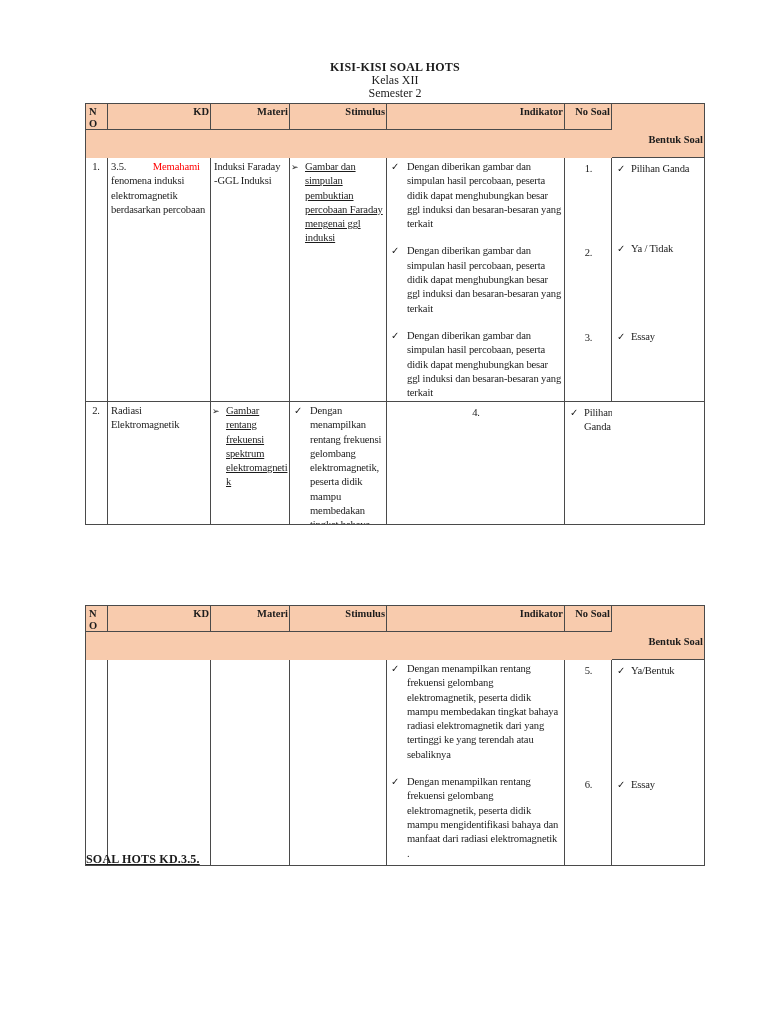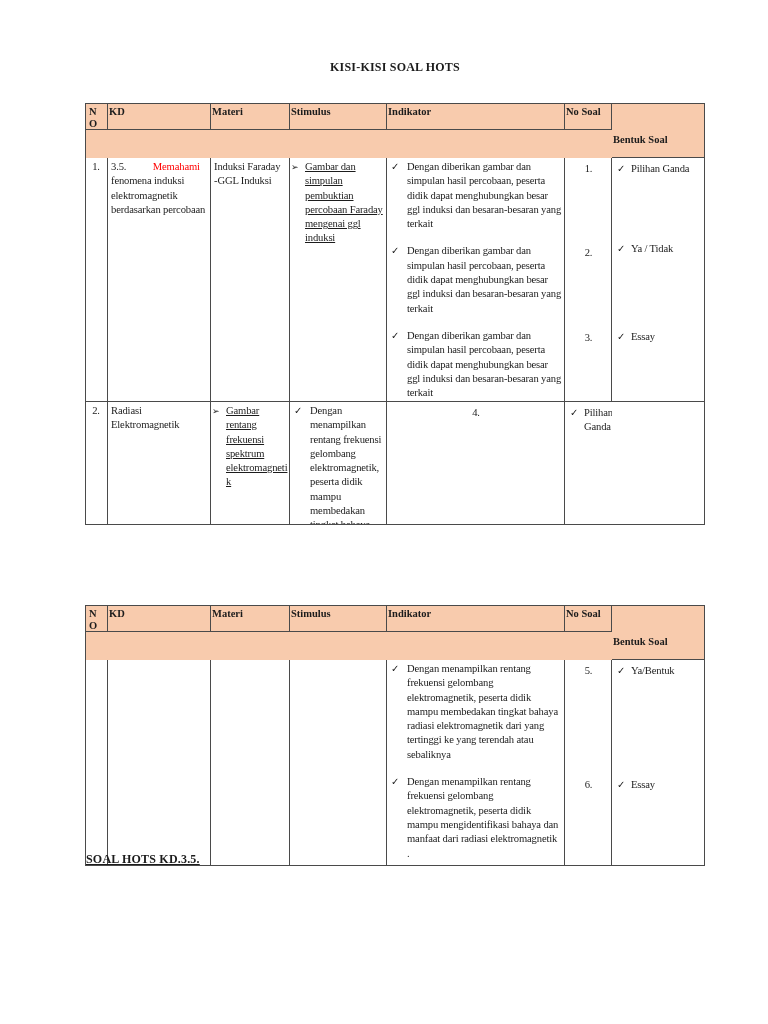--- a/index.html
+++ b/index.html
@@ -17,21 +17,21 @@
 
   .tbl { position:absolute; left:85px; width:620px; border:1px solid #4a4a4a; background:#fff; }
   .tbl1 { top:103px; }
   .tbl2 { top:605px; }
 
   .trow, .thead { display:grid; grid-template-columns:22px 103px 79px 97px 178px 47px 92px; }
   .thead { background:#F8CBAD; }
   .th {
     border-right:1px solid #4a4a4a; border-bottom:1px solid #4a4a4a;
     font-weight:bold; font-size:10.5px; line-height:12px;
-    text-align:left; padding:2px 1px; height:26px; overflow:hidden;
+    text-align:right; padding:2px 1px; height:26px; overflow:hidden;
   }
   .th:last-child { border-right:none;margin-top:28px; }
   .th.c-no { text-align:left; padding-left:3px; }
 
   .td {
     border-right:1px solid #4a4a4a; border-bottom:1px solid #4a4a4a;
     font-size:10.6px; line-height:14.3px; letter-spacing:-0.15px;
     padding:2px 2px 2px 3px; overflow:hidden;
   }
   .td:last-child { border-right:none; }
@@ -67,20 +67,22 @@
     position:absolute; top:852px; left:86px;
     font-size:12px; font-weight:bold; text-decoration:underline;
     letter-spacing:0.2px;
   }
 </style>
 </head>
 <body>
 
 <div class="title-block">
   <div class="title">KISI-KISI SOAL HOTS</div>
+  <div>Kelas XII</div>
+  <div>Semester 2</div>
 </div>
 
 <div class="tbl tbl1">
   <div class="thead">
     <div class="th c-no">
       <div>N</div>
         <div>O</div>
     </div>
     <div class="th">KD</div>
     <div class="th">Materi</div>

